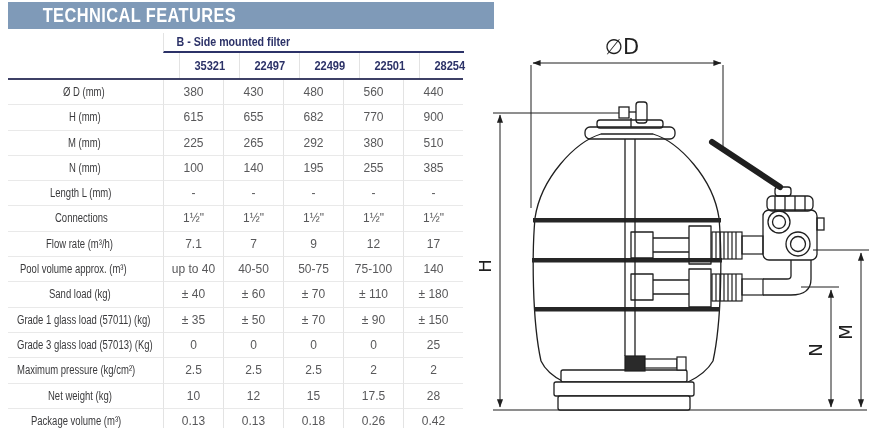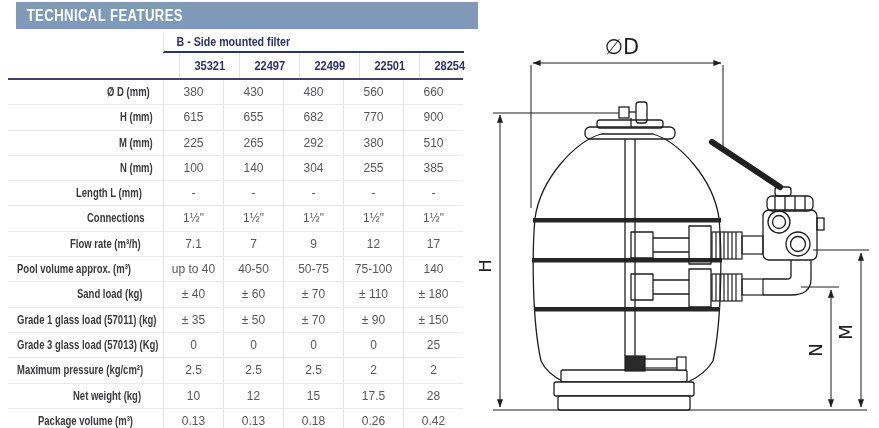--- a/index.html
+++ b/index.html
@@ -1,39 +1,39 @@
 <!DOCTYPE html>
 <html><head>
 <meta charset="utf-8">
 <style>
   html,body{margin:0;padding:0;background:#ffffff;}
   body{width:879px;height:428px;position:relative;overflow:hidden;
        font-family:"Liberation Sans","DejaVu Sans",sans-serif;}
   .abs{position:absolute;}
 
   
-  .title-bar{left:16px;top:2px;width:462px;height:27px;background:#7f9ab8;
-             color:#ffffff;font-weight:bold;font-size:16px;line-height:27px;}
+  .title-bar{left:8px;top:2px;width:462px;height:27px;background:#7f9ab8;
+             color:#ffffff;font-weight:bold;font-size:20px;line-height:27px;padding-left:24px;}
   .title-bar .cond{padding-left:13px;letter-spacing:.5px;}
 
   
   .cond{display:inline-block;transform:scaleX(.82);transform-origin:0 50%;white-space:nowrap;}
 
   
   .group-header{left:163px;top:33px;width:300px;height:18px;line-height:18px;
                 font-size:13px;font-weight:bold;color:#2c3268;
                 border-bottom:2px solid #2c3268;border-left:1px solid #e3e3e3;}
   .col-headers{left:163px;top:53px;display:grid;grid-template-columns:repeat(5,60px);padding-left:16px;}
   .col-header{height:25px;line-height:25px;text-align:center;font-weight:bold;
               font-size:13.5px;color:#2c3268;border-left:1px solid #e3e3e3;}
   .thick-rule{left:8px;top:78px;width:455px;height:0;border-top:2px solid #3e4066;}
   .data-grid{left:8px;top:80px;display:grid;grid-template-columns:155px repeat(5,60px);}
   .cell{height:24.3px;line-height:24.3px;border-bottom:1px solid #e9e9e9;
         font-size:12px;color:#58585a;text-align:center;overflow:hidden;}
-  .label-cell{text-align:right;padding-left:9px;color:#3a3a3c;font-weight:bold;font-size:12.5px;}
+  .label-cell{text-align:center;padding-left:9px;color:#3a3a3c;font-weight:normal;font-size:12.5px;}
   .label-cell .cond{transform:scaleX(.76);}
   .value-cell{border-left:1px solid #e3e3e3;}
 
   
   .diagram{left:479px;top:20px;width:400px;height:400px;}
   svg text{font-family:"DejaVu Sans","Liberation Sans",sans-serif;fill:#1f1f1f;}
 </style>
 </head>
 <body>
 
@@ -54,37 +54,37 @@
   </div>
 
 <div class="abs thick-rule"></div>
 
 <div class="abs data-grid">
     <div class="cell label-cell"><span class="cond">Ø D (mm)</span></div>
     <div class="cell value-cell">380</div>
     <div class="cell value-cell">430</div>
     <div class="cell value-cell">480</div>
     <div class="cell value-cell">560</div>
-    <div class="cell value-cell">660</div>
+    <div class="cell value-cell">440</div>
     <div class="cell label-cell"><span class="cond">H (mm)</span></div>
     <div class="cell value-cell">615</div>
     <div class="cell value-cell">655</div>
     <div class="cell value-cell">682</div>
     <div class="cell value-cell">770</div>
     <div class="cell value-cell">900</div>
     <div class="cell label-cell"><span class="cond">M (mm)</span></div>
     <div class="cell value-cell">225</div>
     <div class="cell value-cell">265</div>
     <div class="cell value-cell">292</div>
     <div class="cell value-cell">380</div>
     <div class="cell value-cell">510</div>
     <div class="cell label-cell"><span class="cond">N (mm)</span></div>
     <div class="cell value-cell">100</div>
     <div class="cell value-cell">140</div>
-    <div class="cell value-cell">304</div>
+    <div class="cell value-cell">195</div>
     <div class="cell value-cell">255</div>
     <div class="cell value-cell">385</div>
     <div class="cell label-cell"><span class="cond">Length L (mm)</span></div>
     <div class="cell value-cell">-</div>
     <div class="cell value-cell">-</div>
     <div class="cell value-cell">-</div>
     <div class="cell value-cell">-</div>
     <div class="cell value-cell">-</div>
     <div class="cell label-cell"><span class="cond">Connections</span></div>
     <div class="cell value-cell">1½"</div>

